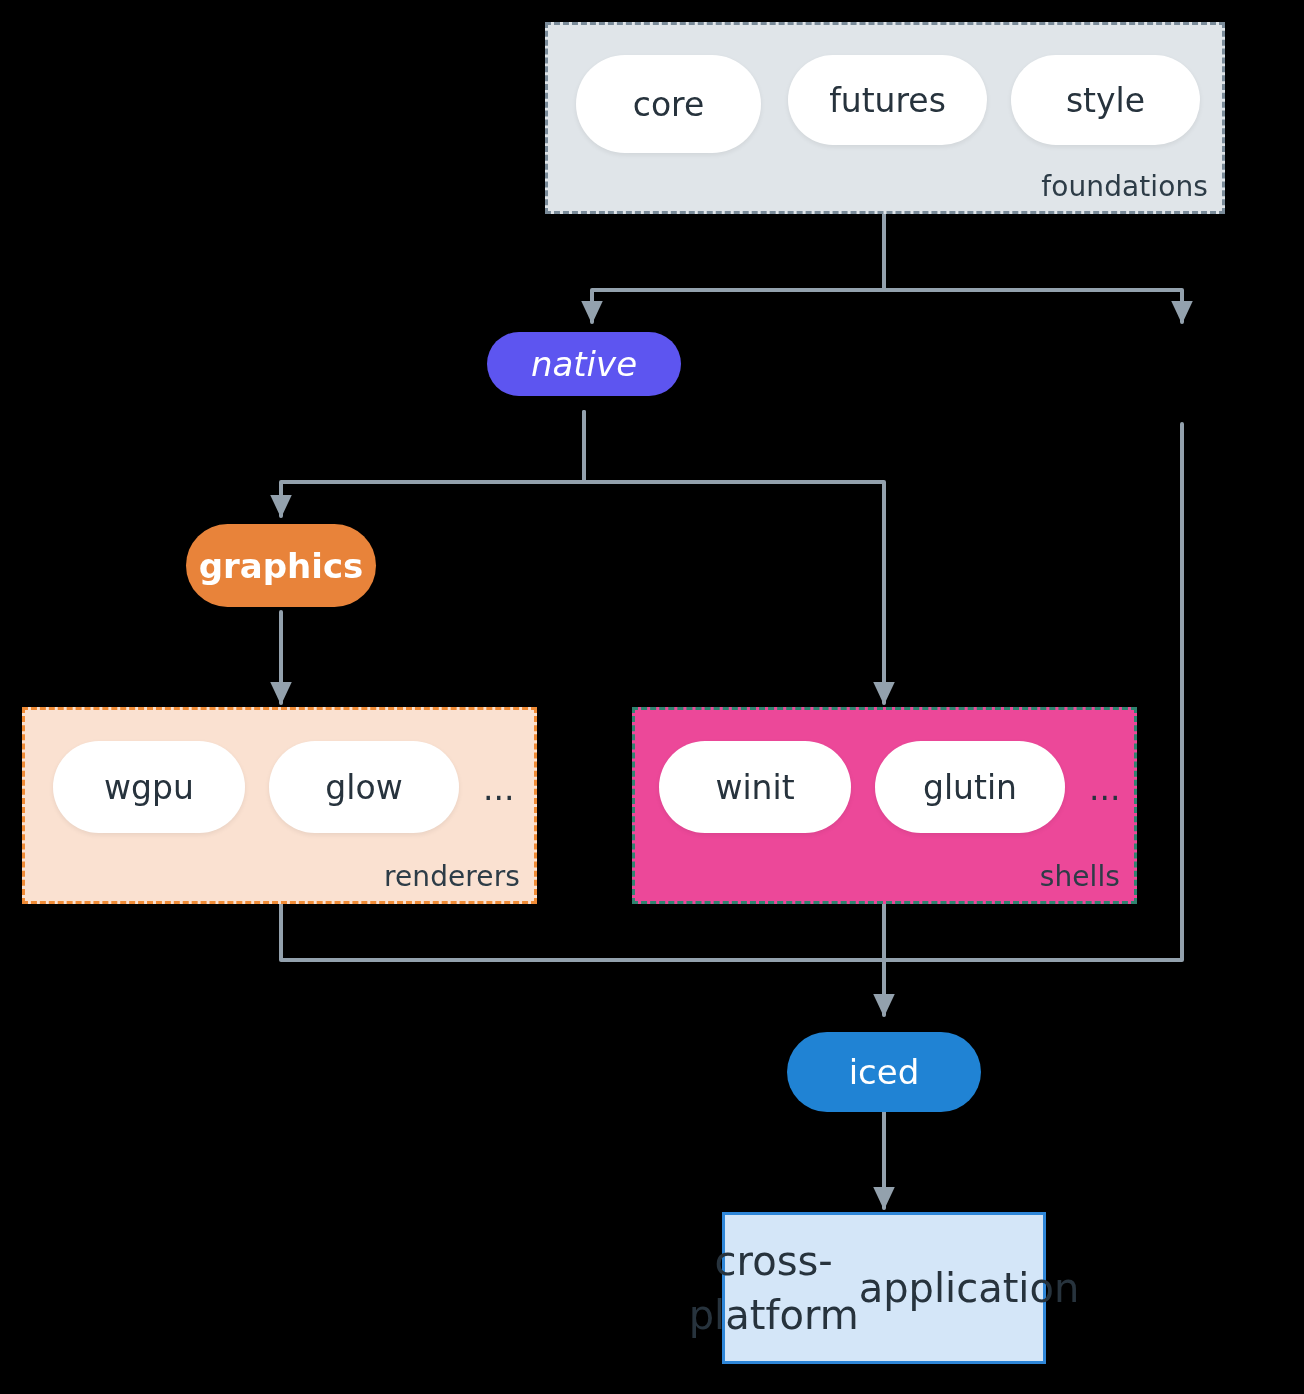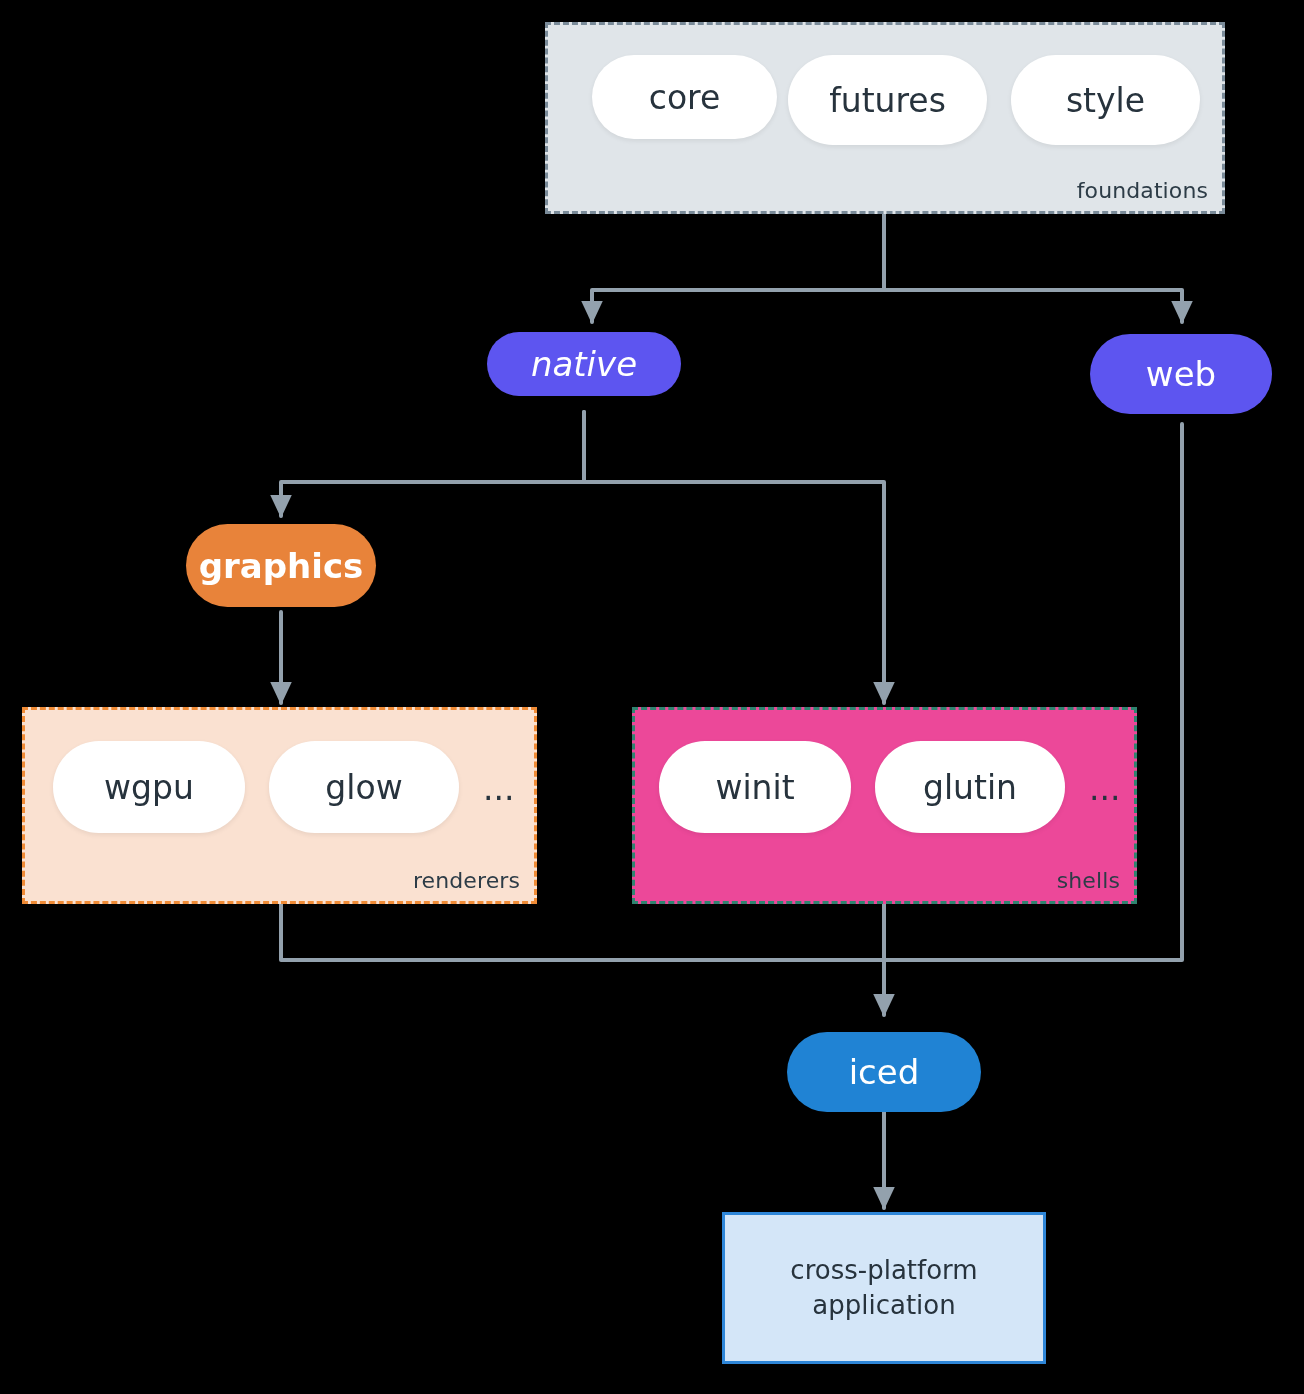--- a/index.html
+++ b/index.html
@@ -30,21 +30,21 @@
   .group {
     position: absolute;
     box-sizing: border-box;
     border-style: dashed;
     border-width: 3px;
   }
   .group-label {
     position: absolute;
     right: 14px;
     bottom: 8px;
-    font-size: 22px;
+    font-size: 28px;
     color: #2d3c47;
     letter-spacing: 0.1px;
     white-space: nowrap;
   }
 
   #group-foundations {
     left: 545px; top: 22px;
     width: 680px; height: 192px;
     background: #e0e5e9;
     border-color: #7a8b99;
@@ -100,25 +100,25 @@
   .node-graphics { background: #e8833a; font-weight: bold; }
   .node-iced     { background: #2083d4; }
 
   
   .rect-node {
     position: absolute;
     box-sizing: border-box;
     background: #d4e6f8;
     border: 3px solid #2e86d8;
     display: flex;
-    flex-direction: column;
+    flex-direction: row;
     align-items: center;
     justify-content: center;
     color: #27333d;
-    font-size: 26px;
+    font-size: 40px;
     line-height: 1.35;
     text-align: center;
   }
 </style>
 </head>
 <body>
 
 <div id="stage">
 
   <svg id="edges" viewBox="0 0 1304 1394" xmlns="http://www.w3.org/2000/svg">
@@ -145,39 +145,36 @@
 
       <path d="M 1182 424 L 1182 960 L 884 960"></path>
 
       <path d="M 884 960 L 884 1015" marker-end="url(#arrow)"></path>
 
       <path d="M 884 1098 L 884 1208" marker-end="url(#arrow)"></path>
     </g>
   </svg>
 
   <div class="group" id="group-foundations">
-    <div class="pill-white" style="left:44px; top:30px; width:185px; height:84px;">
+    <div class="pill-white" style="left:28px; top:30px; width:185px; height:98px;">
       <span>core</span>
     </div>
     <div class="pill-white" style="left:240px; top:30px; width:199px; height:90px;">
       <span>futures</span>
     </div>
     <div class="pill-white" style="left:463px; top:30px; width:189px; height:90px;">
       <span>style</span>
     </div>
     <div class="group-label">foundations</div>
   </div>
 
   <div class="node node-native" style="left:487px; top:332px; width:194px; height:64px;font-style:italic;">
     <span>native</span>
   </div>
 
-  <div class="node node-web" style="left:1090px; top:334px; width:182px; height:80px;">
-    <span>web</span>
-  </div>
 
   <div class="node node-graphics" style="left:186px; top:524px; width:190px; height:83px;">
     <span>graphics</span>
   </div>
 
   <div class="group" id="group-renderers">
     <div class="pill-white" style="left:28px; top:31px; width:192px; height:92px;">
       <span>wgpu</span>
     </div>
     <div class="pill-white" style="left:244px; top:31px; width:190px; height:92px;">

